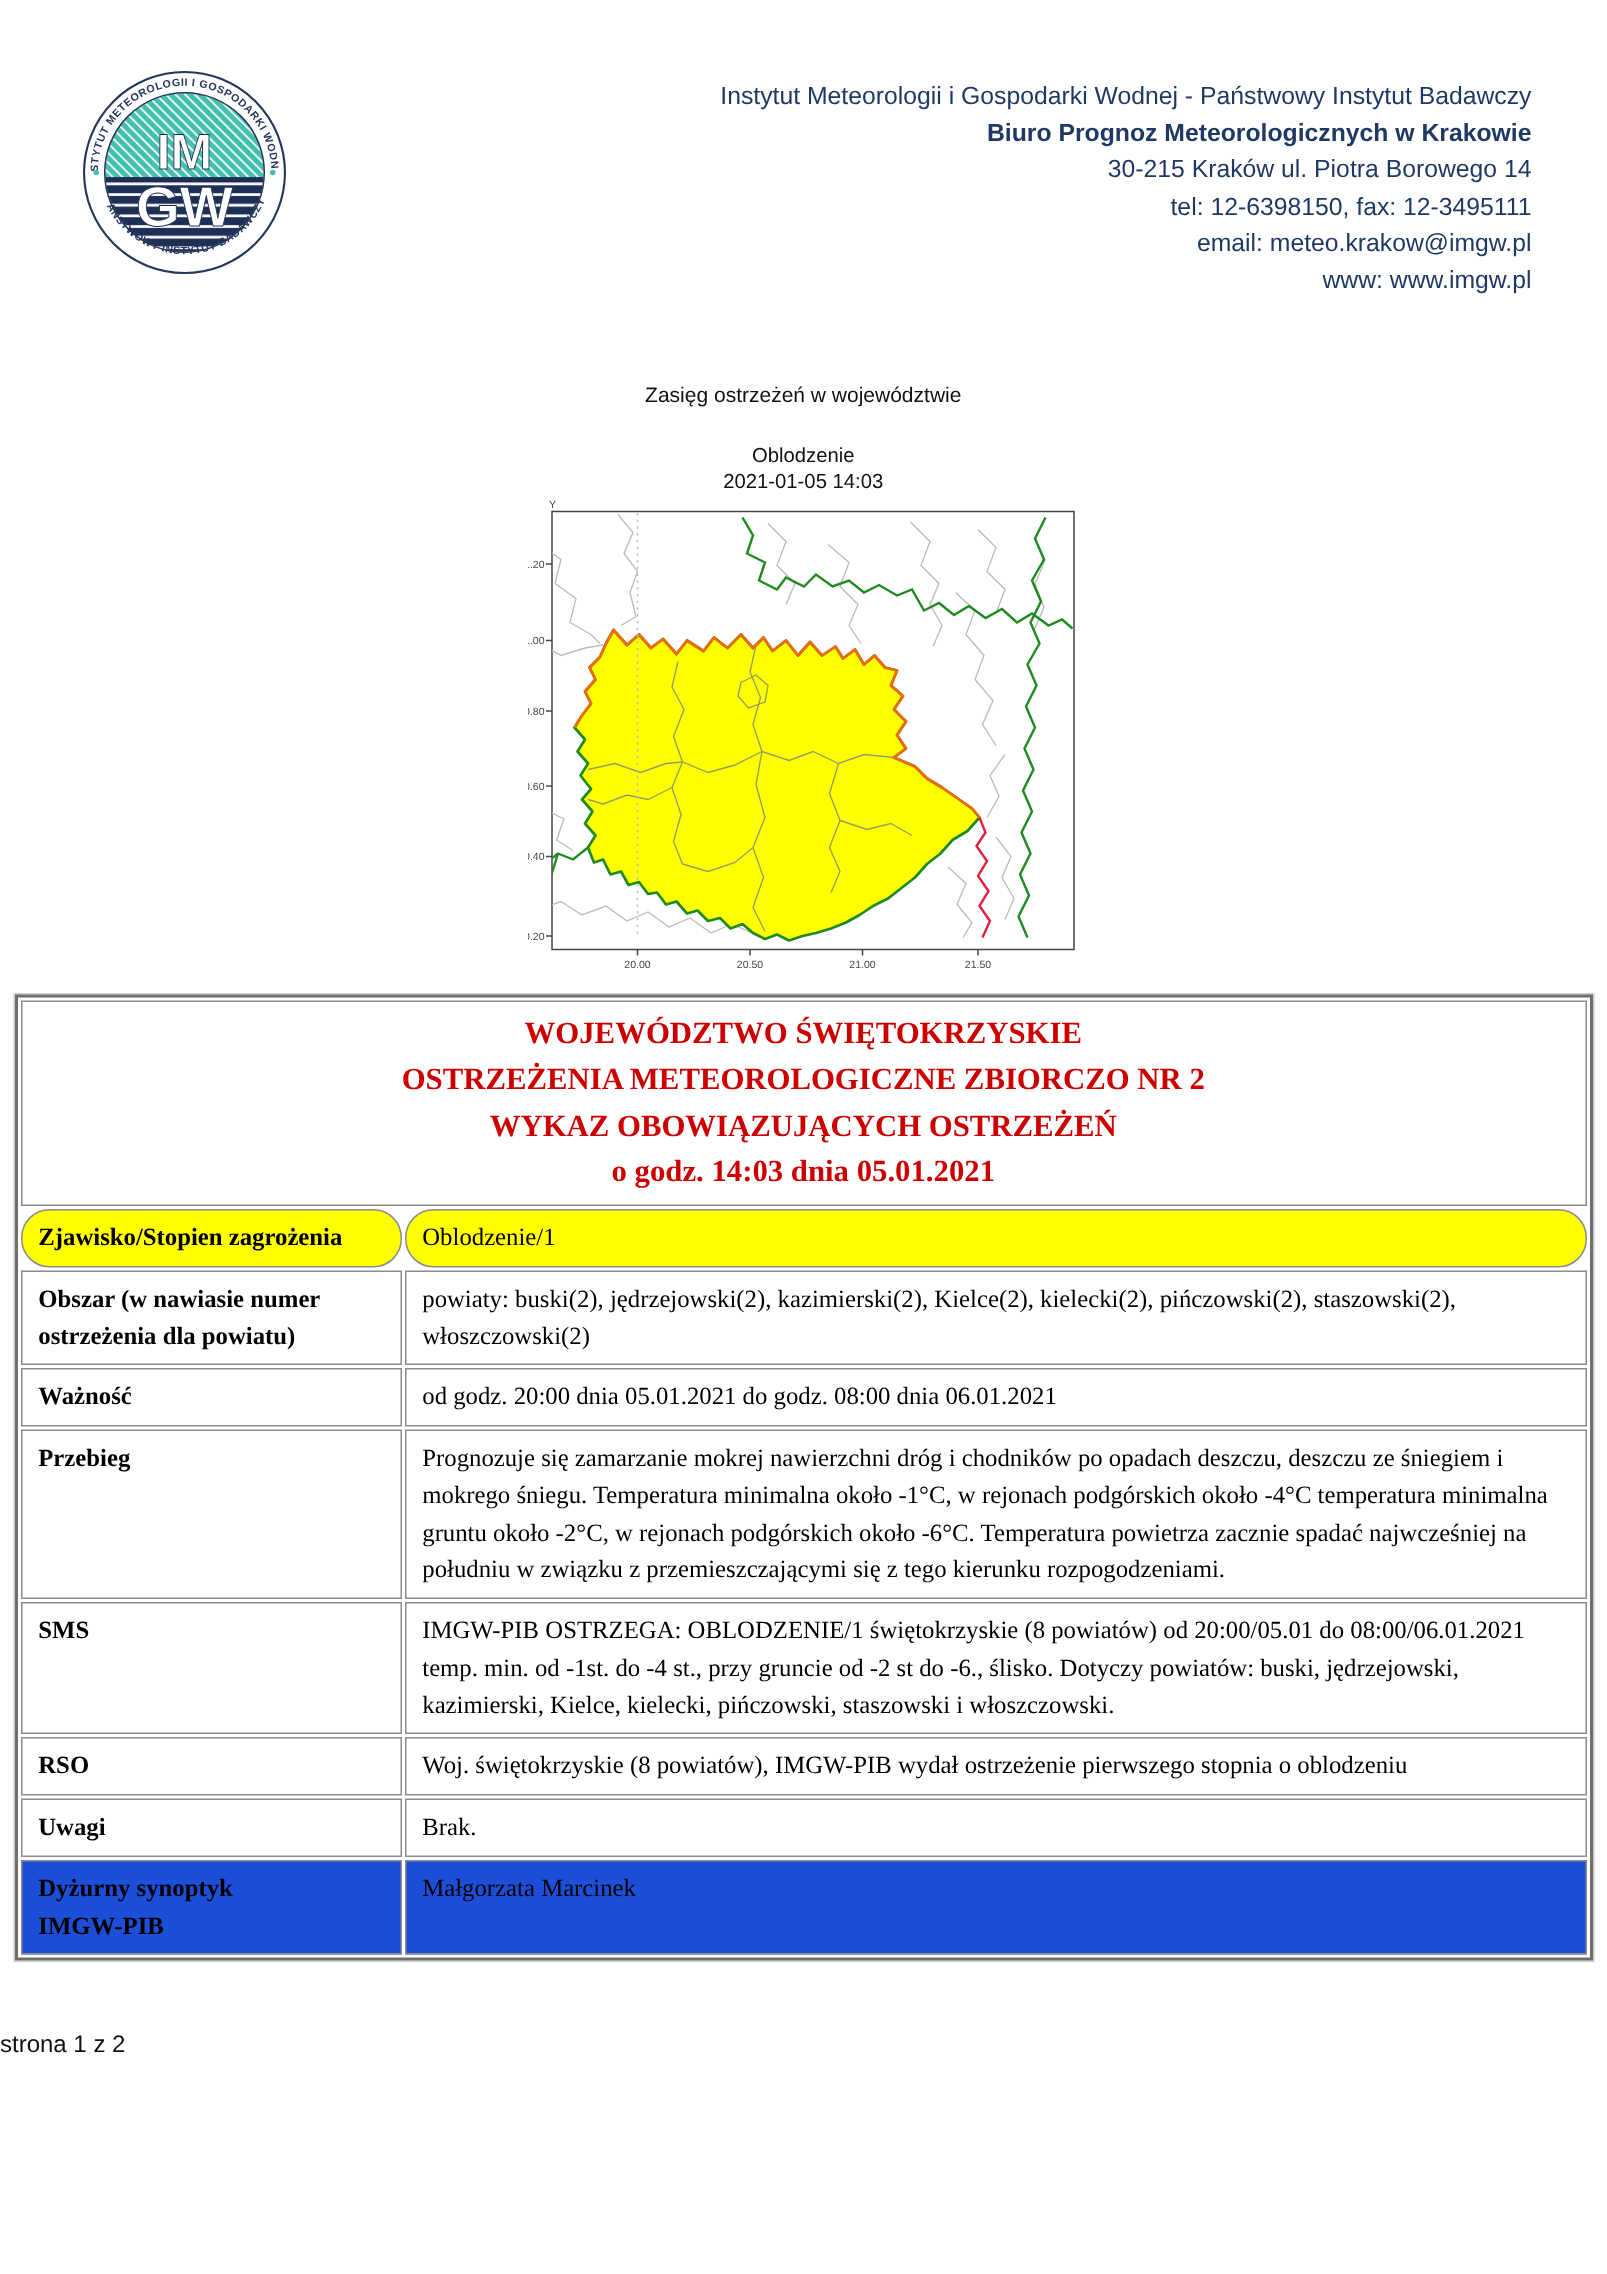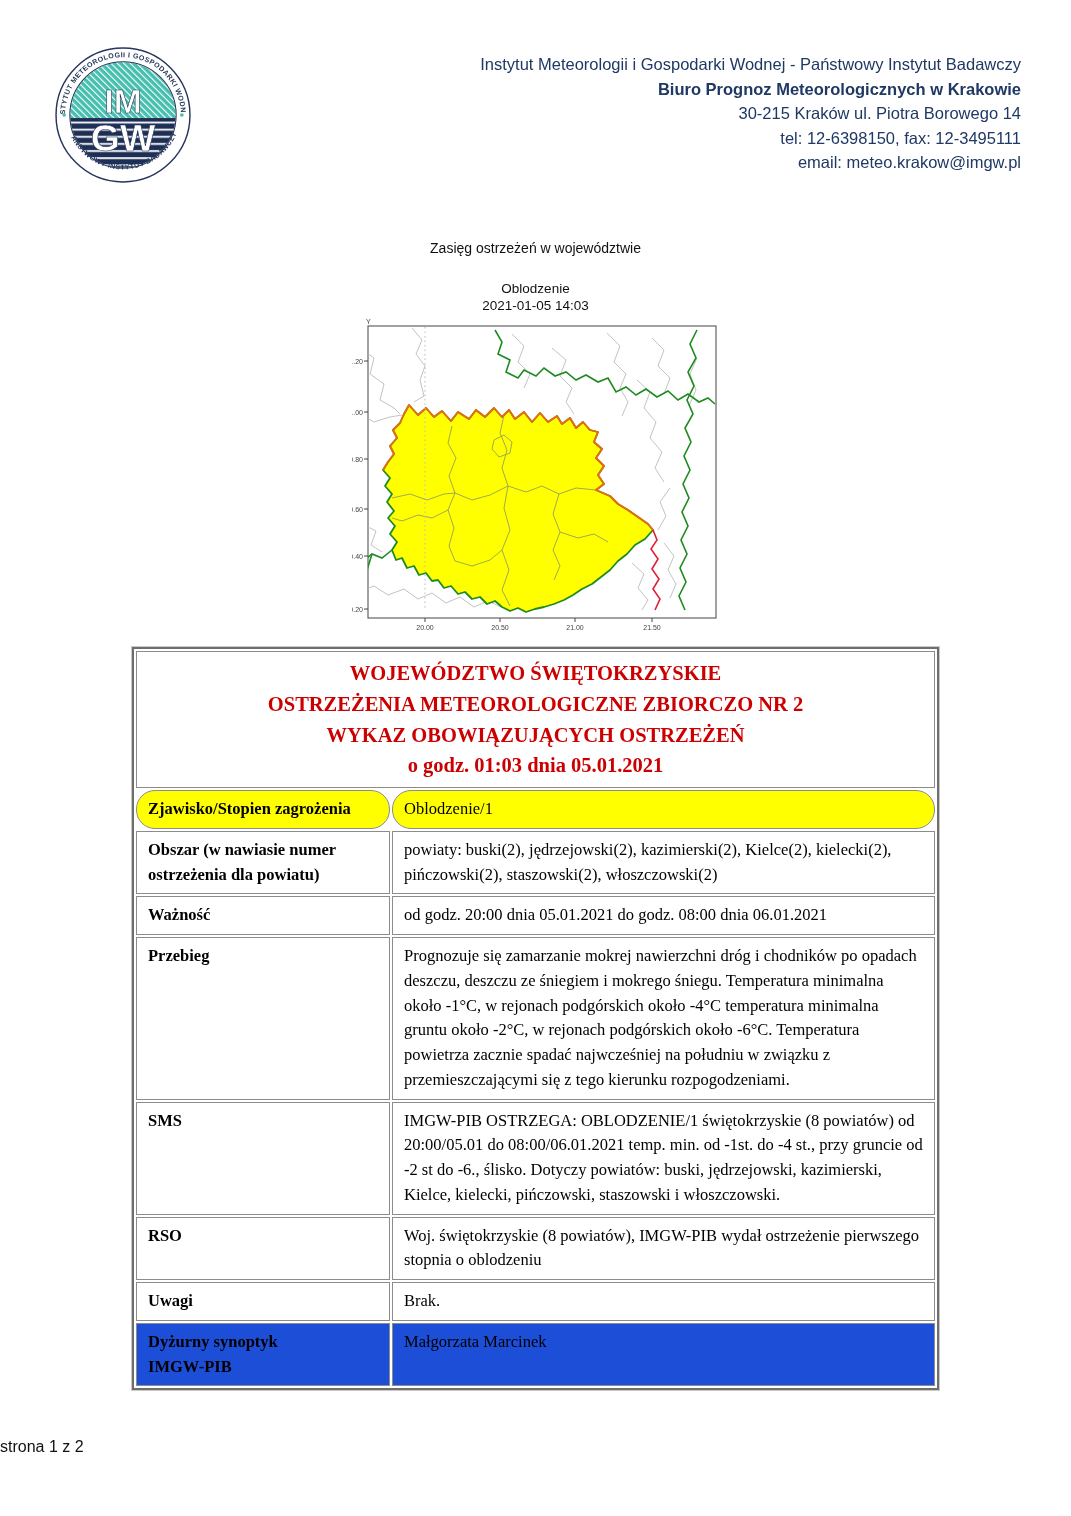--- a/index.html
+++ b/index.html
@@ -13,21 +13,21 @@
   .header-text{flex:1;text-align:right;color:#1f3864;font-size:16.5px;line-height:24.5px;padding-top:6px;}
   .header-text .bold{font-weight:bold;}
   
   .section-title{margin-top:56px;text-align:center;font-size:14px;color:#111;}
   
   .map-caption{margin-top:24px;text-align:center;font-size:13.5px;line-height:17px;color:#111;}
   .map-wrap{width:368px;margin:4px auto 0;}
   svg text{font-family:"Liberation Sans",sans-serif;}
   
   table.warning{
-    width:807px;margin:9px auto 0;border-collapse:separate;border-spacing:2px;
+    width:1052px;margin:9px auto 0;border-collapse:separate;border-spacing:2px;
     border:2px solid #6e6e6e;box-shadow:0 0 0 1px #c9c9c9;background:#fff;
     font-family:"Liberation Serif",serif;font-size:16.5px;
   }
   table.warning td{border:1px solid #8c8c8c;padding:6px 11px;vertical-align:top;line-height:1.5;}
   td.title-cell{text-align:center;color:#cc0000;font-weight:bold;font-size:20.5px;line-height:28px;padding:12px 10px;}
   td.lbl{font-weight:bold;white-space:pre-line;}
   .hl-y{background:#ffff00;border-radius:19px;}
   .hl-g{background:#1d4ed8;}
   col.c-label{width:254px;}
   
@@ -73,20 +73,21 @@
         <circle cx="10" cy="68" r="1.8" fill="#45bfae"></circle>
         <circle cx="126" cy="68" r="1.8" fill="#45bfae"></circle>
       </svg>
     </div>
     <div class="header-text">
       <div>Instytut Meteorologii i Gospodarki Wodnej - Państwowy Instytut Badawczy</div>
       <div class="bold">Biuro Prognoz Meteorologicznych w Krakowie</div>
       <div>30-215 Kraków ul. Piotra Borowego 14</div>
       <div>tel: 12-6398150, fax: 12-3495111</div>
       <div>email: meteo.krakow@imgw.pl</div>
+      <div>www: www.imgw.pl</div>
     </div>
   </div>
 
   <div class="section-title">Zasięg ostrzeżeń w województwie</div>
 
   <div class="map-caption">
     <div>Oblodzenie</div>
     <div>2021-01-05 14:03</div>
   </div>
 
@@ -183,21 +184,21 @@
     <colgroup>
         <col class="c-label">
         <col class="c-value">
       </colgroup>
     <tbody>
       <tr>
         <td colspan="2" class="title-cell">
           <div>WOJEWÓDZTWO ŚWIĘTOKRZYSKIE</div>
           <div>OSTRZEŻENIA METEOROLOGICZNE ZBIORCZO NR 2</div>
           <div>WYKAZ OBOWIĄZUJĄCYCH OSTRZEŻEŃ</div>
-          <div>o godz. 01:03 dnia 05.01.2021</div>
+          <div>o godz. 14:03 dnia 05.01.2021</div>
         </td>
       </tr>
       <tr>
         <td class="lbl hl-y">Zjawisko/Stopien zagrożenia</td>
         <td class="hl-y">Oblodzenie/1</td>
       </tr>
       <tr>
         <td class="lbl">Obszar (w nawiasie numer ostrzeżenia dla powiatu)</td>
         <td>powiaty: buski(2), jędrzejowski(2), kazimierski(2), Kielce(2), kielecki(2), pińczowski(2), staszowski(2), włoszczowski(2)</td>
       </tr>

